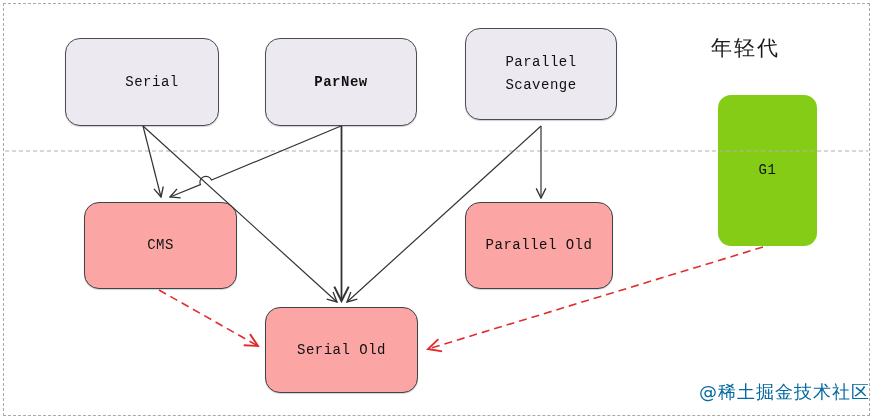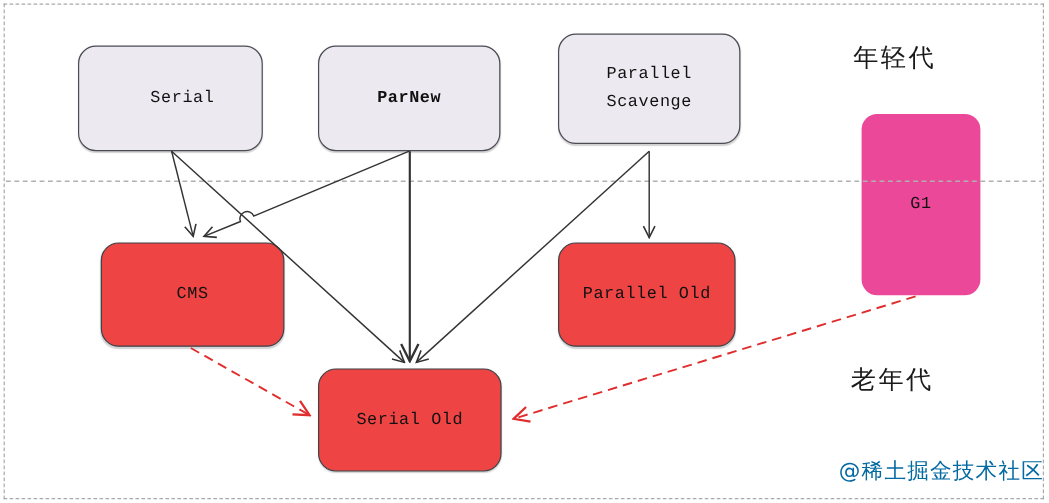--- a/index.html
+++ b/index.html
@@ -23,26 +23,26 @@
     border-radius:15px;
     line-height:23px;
     z-index:2;
   }
   .node.young{
     background:#eceaf0;
     border:1.4px solid #4c4c54;
     box-shadow:0 1px 1px rgba(120,120,130,0.35);
   }
   .node.old{
-    background:#ef4444;
+    background:#fca5a5;
     border:1.4px solid #3d4347;
     box-shadow:0 1px 1px rgba(100,110,115,0.3);
   }
   .node.g1{
-    background:#ec4899;
+    background:#84cc16;
     border:none;border-radius:13px;
     z-index:1;
   }
   #node-serial{left:65px;top:38px;width:154px;height:88px;padding-left:20px;}
   #node-parnew{left:265px;top:38px;width:152px;height:88px;font-weight:bold;}
   #node-parallel-scavenge{left:465px;top:28px;width:152px;height:92px;}
   #node-cms{left:84px;top:202px;width:153px;height:87px;}
   #node-parallel-old{left:465px;top:202px;width:148px;height:87px;}
   #node-serial-old{left:265px;top:307px;width:153px;height:86px;}
   #node-g1{left:718px;top:95px;width:99px;height:151px;}
@@ -94,21 +94,20 @@
   </div>
   <div class="node old" id="node-serial-old">
     <span>Serial Old</span>
   </div>
 
   <div class="node g1" id="node-g1">
     <span>G1</span>
   </div>
 
   <div class="region-label" id="young-label">年轻代</div>
-  <div class="region-label" id="old-label">老年代</div>
 
   <div class="watermark">@稀土掘金技术社区</div>
 
   <svg class="overlay" width="874" height="419" viewBox="0 0 874 419">
     <defs>
       <marker id="arrow-black" viewBox="0 0 10 10" refX="9" refY="5" markerWidth="10" markerHeight="10" orient="auto">
         <path d="M1,1 L9,5 L1,9" fill="none" stroke="#333333" stroke-width="1.1"></path>
       </marker>
       <marker id="arrow-red" viewBox="0 0 10 10" refX="9" refY="5" markerWidth="10" markerHeight="10" orient="auto">
         <path d="M1,1 L9,5 L1,9" fill="none" stroke="#e02e2e" stroke-width="1.2"></path>

